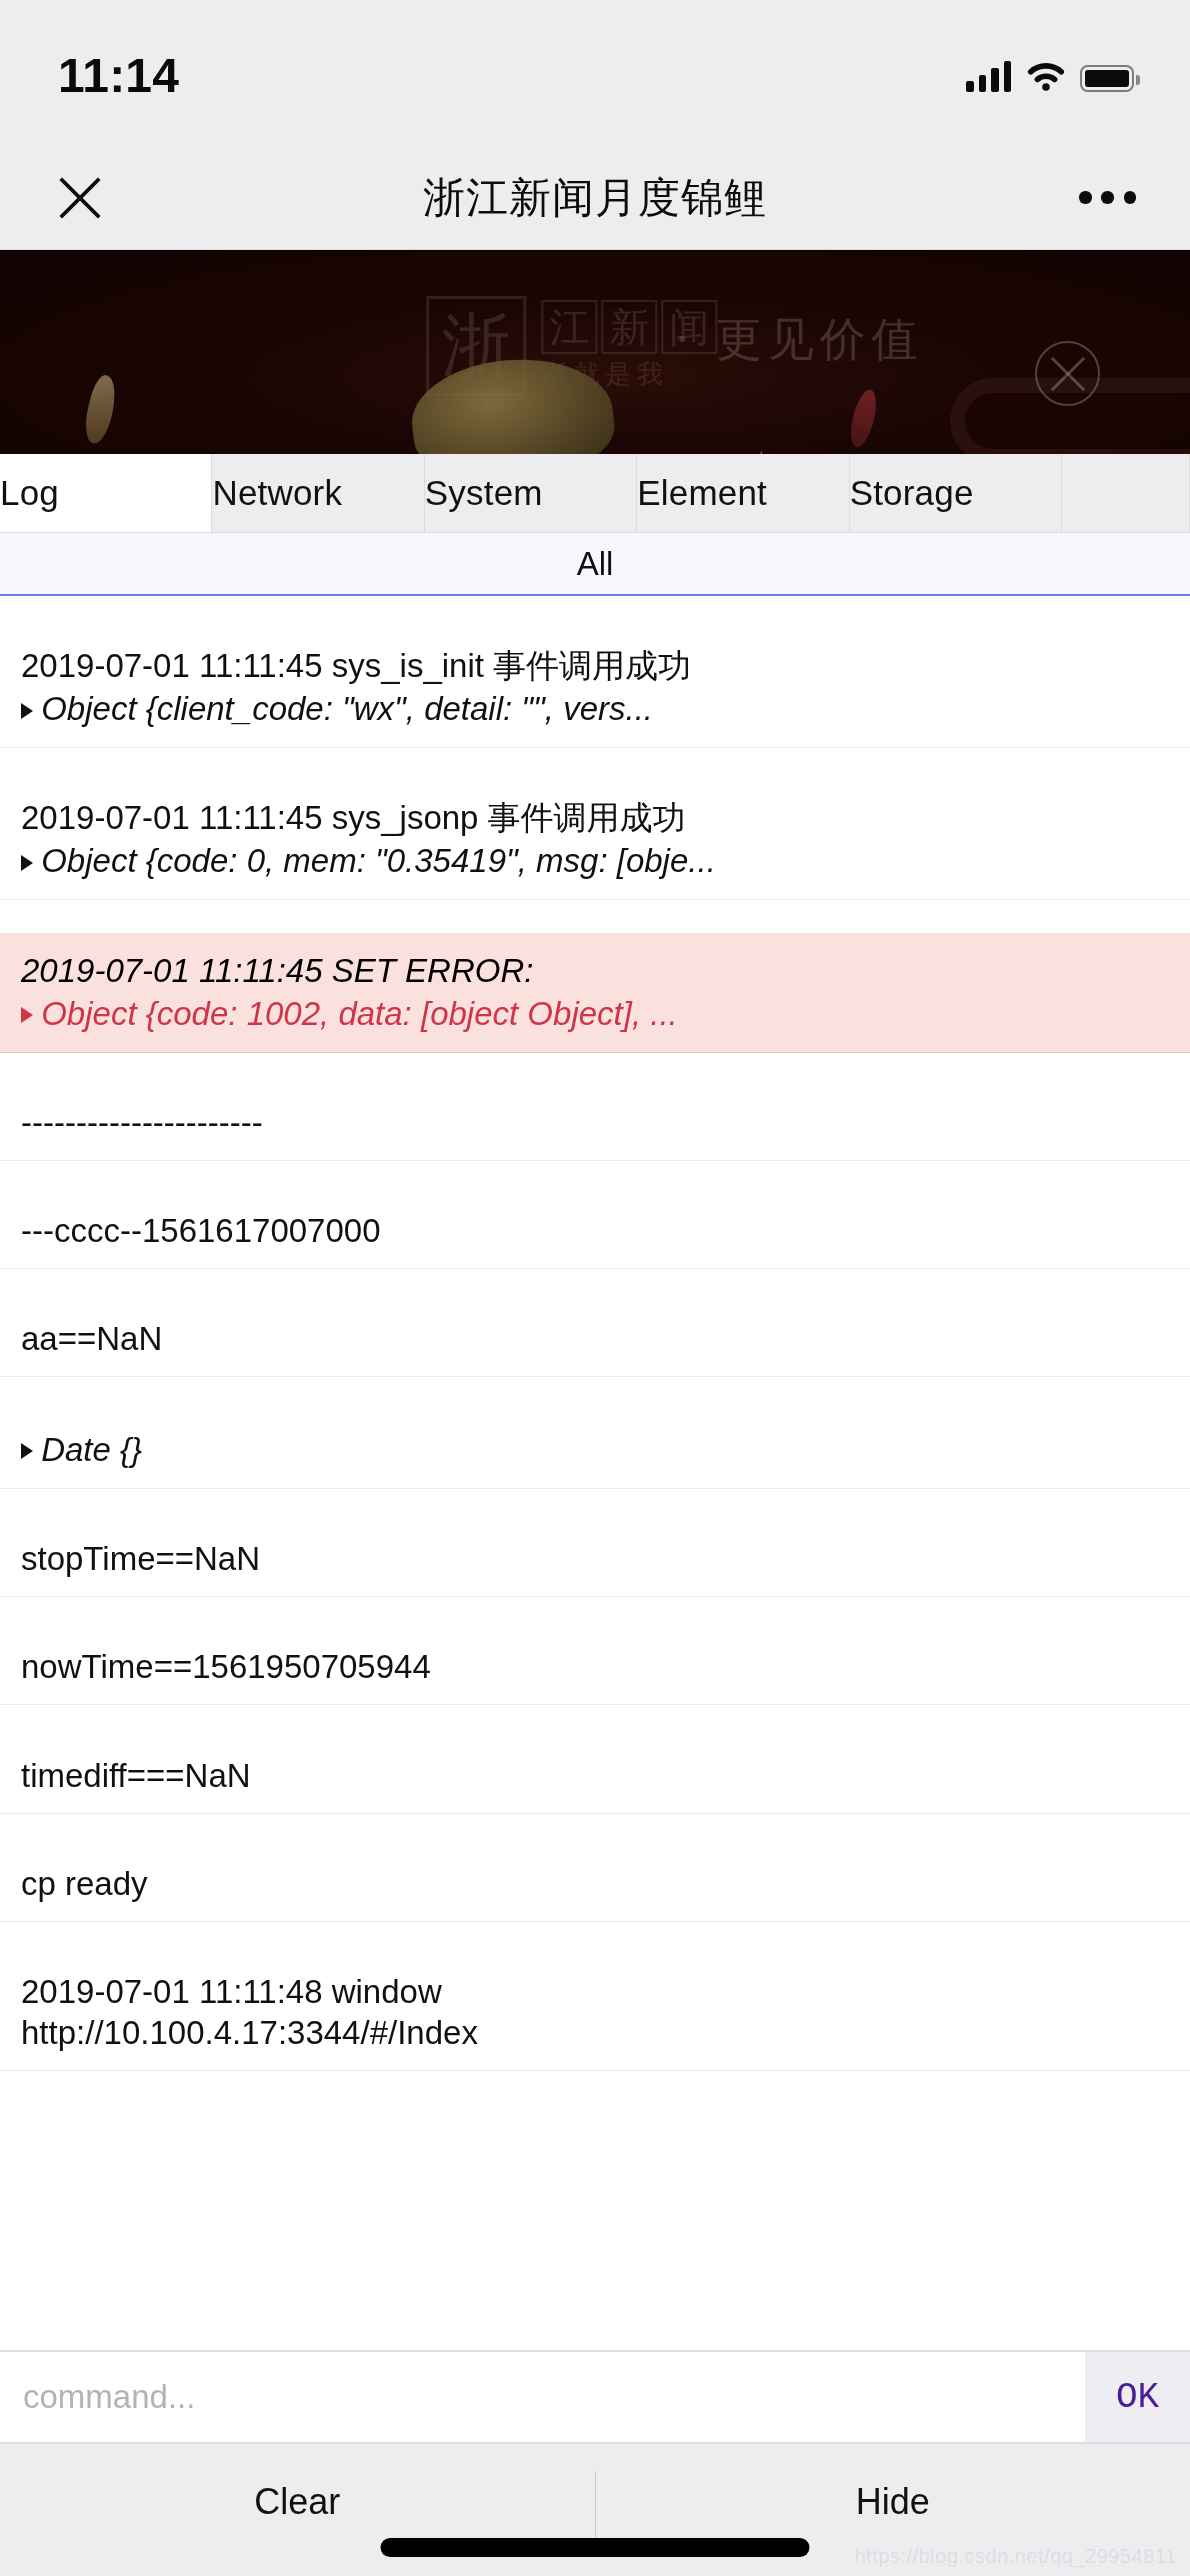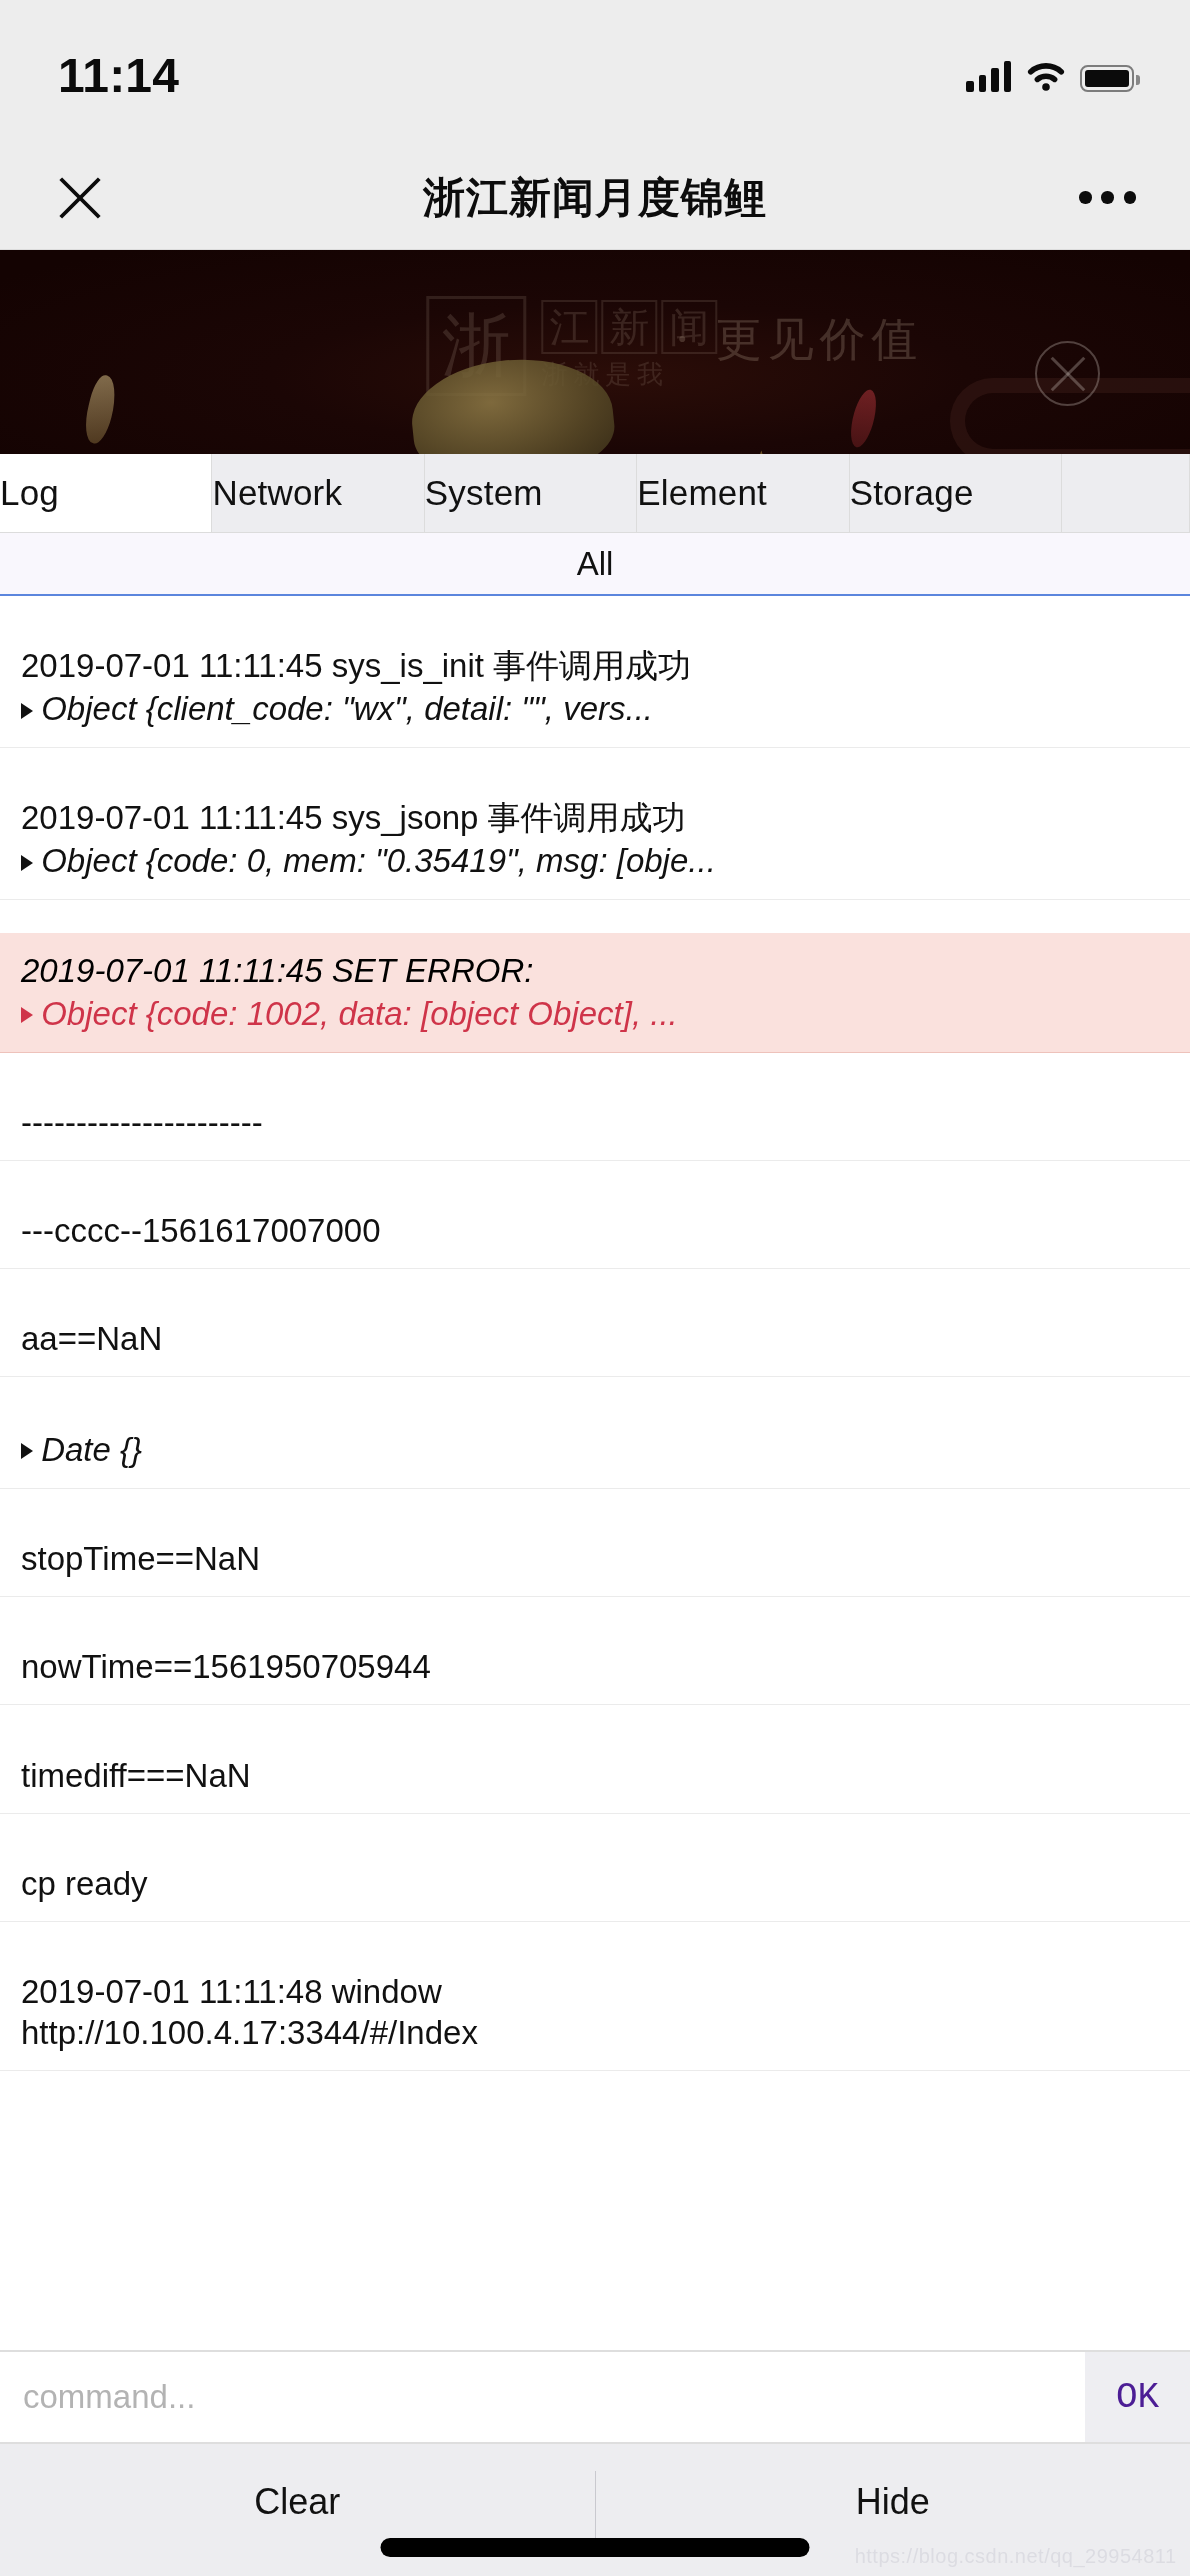--- a/index.html
+++ b/index.html
@@ -90,21 +90,21 @@
     position: relative;
     flex: 0 0 52px;
   }
   .nav-close svg { display: block; }
   .nav-title {
     position: absolute;
     left: 0; right: 0;
     text-align: center;
     font-size: 42px;
     color: #0c0c0c;
-    font-weight: 700;
+    font-weight: 400;
     letter-spacing: 1px;
   }
   .nav-more {
     margin-left: auto;
     display: flex;
     gap: 9.6px;
     align-items: center;
   }
   .nav-more b {
     display: block;

